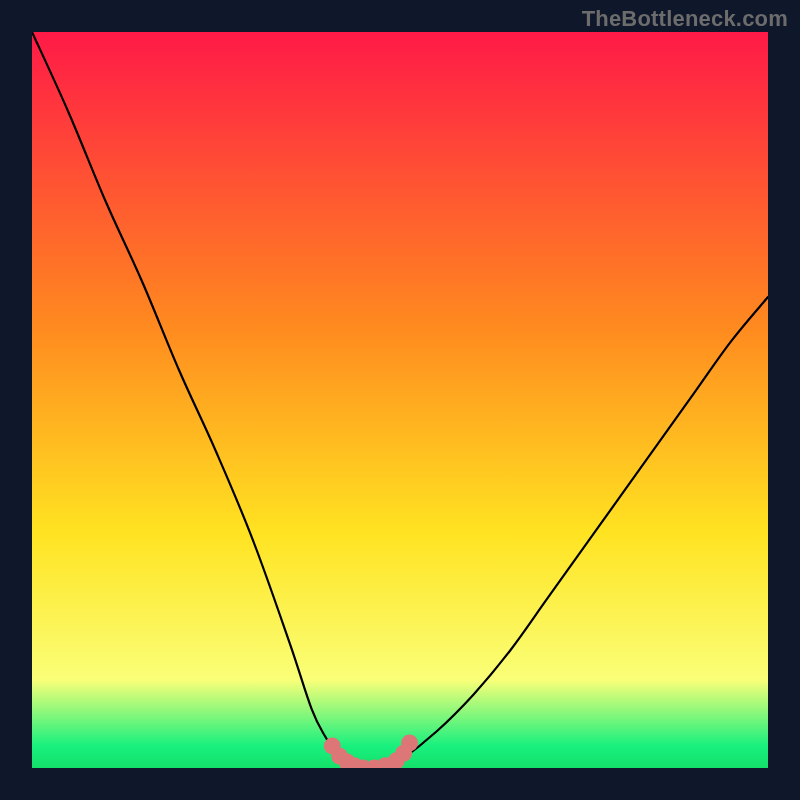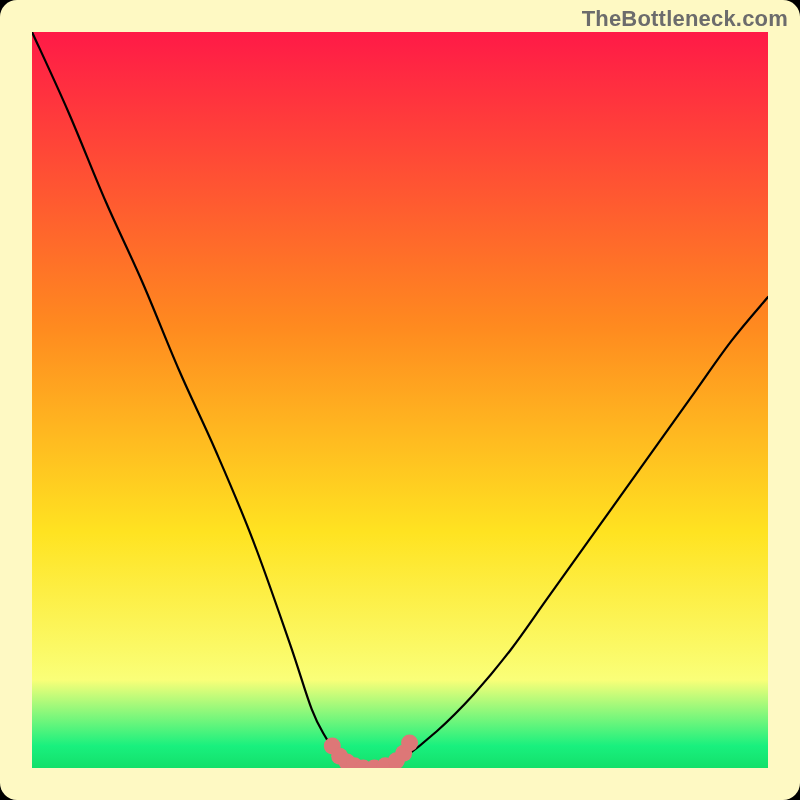--- a/index.html
+++ b/index.html
@@ -9,22 +9,21 @@
     height: 800px;
     background: #000;
     overflow: hidden;
   }
   .frame {
     position: absolute;
     left: 0;
     top: 0;
     width: 800px;
     height: 800px;
-    background: #fef9c3;
-    border-radius: 17px;
+    background: #0f172a;
   }
   .plot {
     position: absolute;
     left: 32px;
     top: 32px;
     width: 736px;
     height: 736px;
   }
   .watermark {
     position: absolute;

